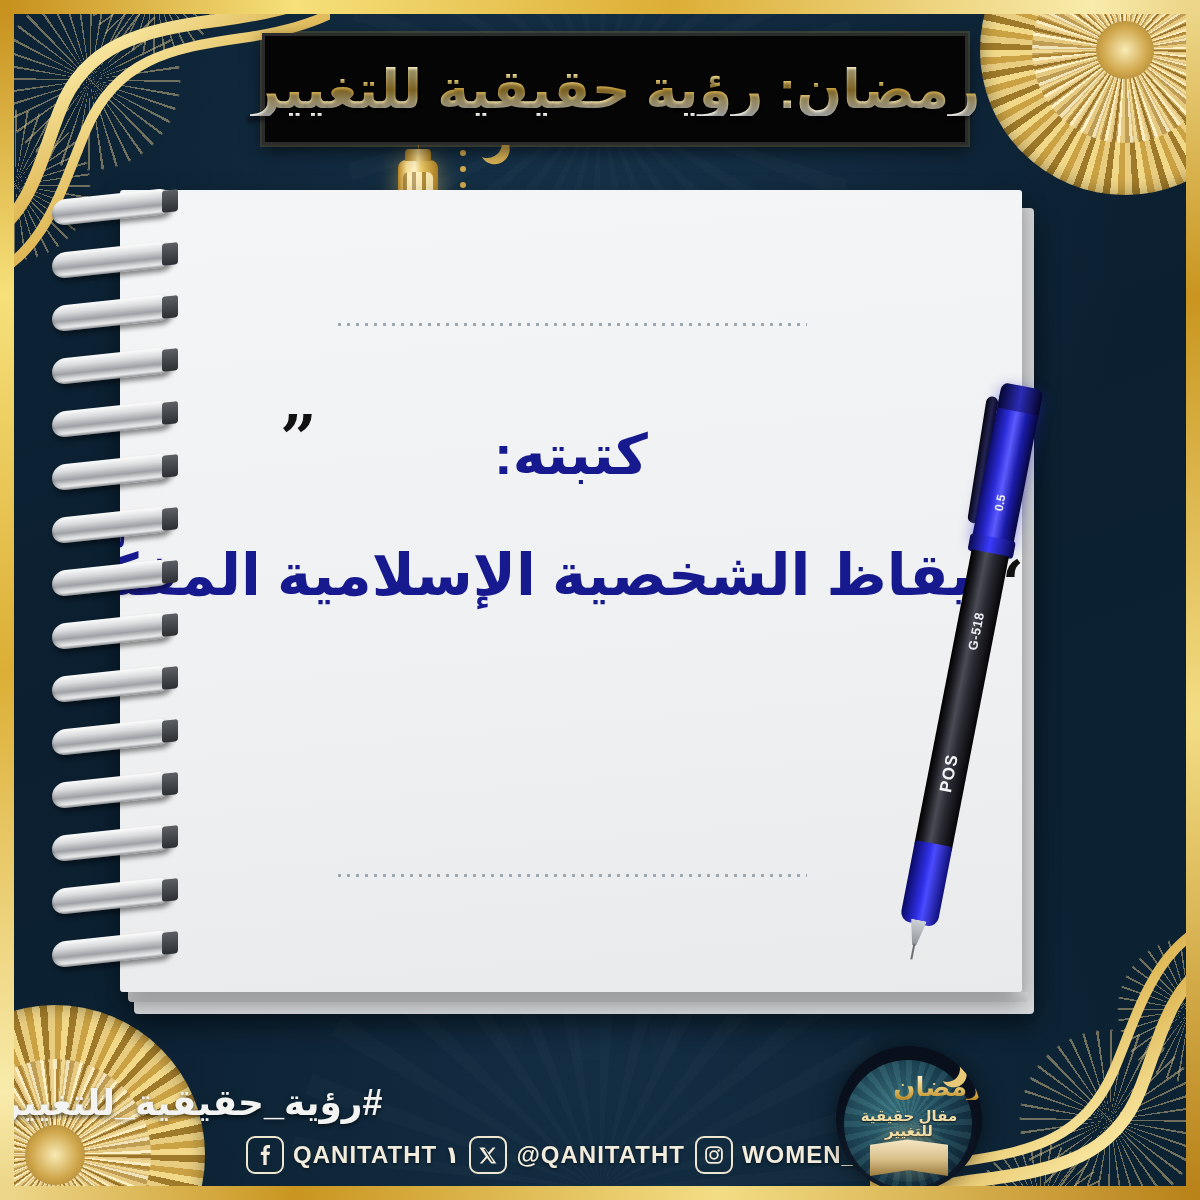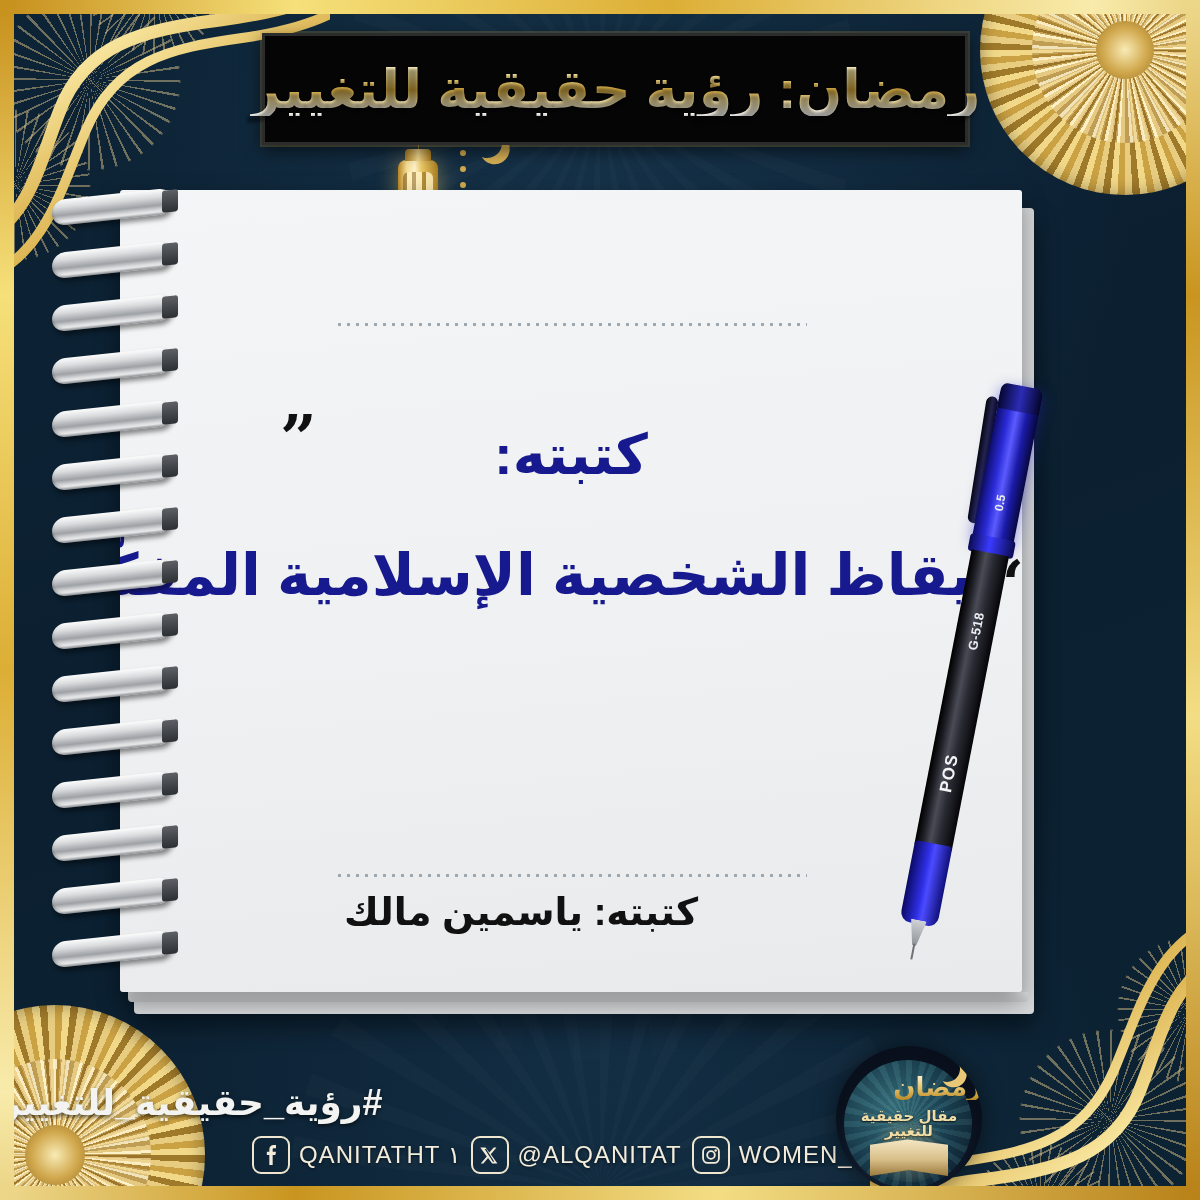--- a/index.html
+++ b/index.html
@@ -288,21 +288,21 @@
     display:flex;align-items:center;justify-content:center;gap:10px;
     direction:ltr;z-index:25;
   }
   .soc{display:flex;align-items:center;gap:9px;}
   .soc-ico{
     width:34px;height:34px;border:2px solid #efe6cf;border-radius:9px;
     display:flex;align-items:center;justify-content:center;
     color:#f3ecd9;flex:none;
   }
   .soc-label{
-    font-size:24px;font-weight:normal;color:#f2ecdc;letter-spacing:1px;
+    font-size:24px;font-weight:bold;color:#f2ecdc;letter-spacing:1px;
     text-shadow:0 1px 3px rgba(0,0,0,.6);white-space:nowrap;
   }
 
   
   .logo-badge{
     position:absolute;left:836px;top:1046px;width:146px;height:146px;
     border-radius:50%;overflow:hidden;z-index:26;
     background:
       radial-gradient(circle at 50% 78%, rgba(20,30,48,.1) 0 30%, rgba(8,14,26,.85) 62%),
       radial-gradient(circle at 46% 52%, #2a4a63 0%, #16293d 42%, #070d18 78%);
@@ -441,21 +441,20 @@
           <span class="q-mark-close">”</span>
         </div>
         <div class="q-line2">
           <span>إيقاظ الشخصية الإسلامية المفكّرة</span>
           <span class="q-mark-open">“</span>
         </div>
       </div>
 
       <div class="sep sep-bot"></div>
 
-      <div class="author">كتبته: ياسمين مالك</div>
     </div>
 
     <div class="coil-wrap">
       <div class="coil" style="top:4px"></div>
       <div class="coil" style="top:57px"></div>
       <div class="coil" style="top:110px"></div>
       <div class="coil" style="top:163px"></div>
       <div class="coil" style="top:216px"></div>
       <div class="coil" style="top:269px"></div>
       <div class="coil" style="top:322px"></div>
@@ -495,21 +494,21 @@
       </span>
       <span class="soc-label">QANITATHT ١</span>
     </div>
 
     <div class="soc">
       <span class="soc-ico">
         <svg width="19" height="19" viewBox="0 0 24 24">
             <path fill="currentColor" d="M17.5 2h3.3l-7.2 8.3L22 22h-6.6l-5.2-6.8L4.2 22H.9l7.7-8.8L.4 2H7l4.7 6.2L17.5 2zm-1.2 18h1.8L7.8 3.9H5.9L16.3 20z"></path>
           </svg>
       </span>
-      <span class="soc-label">@ALQANITAT</span>
+      <span class="soc-label">@QANITATHT</span>
     </div>
 
     <div class="soc">
       <span class="soc-ico">
         <svg width="20" height="20" viewBox="0 0 24 24">
           <rect x="2.5" y="2.5" width="19" height="19" rx="5.5" fill="none" stroke="currentColor" stroke-width="2.2"></rect>
           <circle cx="12" cy="12" r="4.6" fill="none" stroke="currentColor" stroke-width="2.2"></circle>
           <circle cx="17.6" cy="6.5" r="1.5" fill="currentColor"></circle>
         </svg>
       </span>

